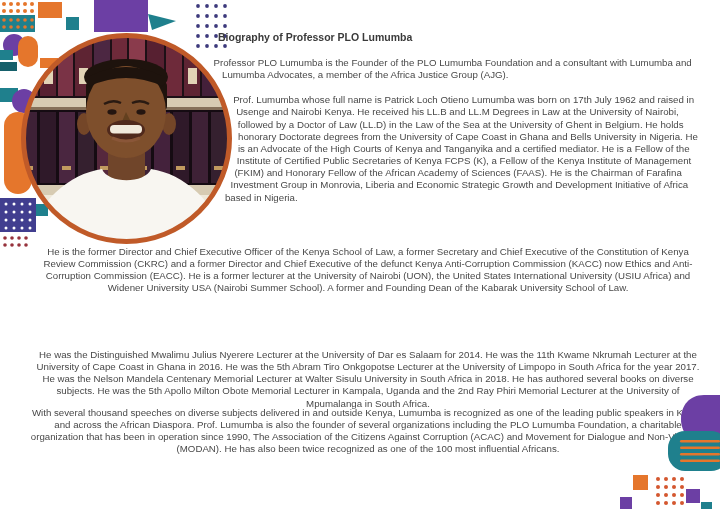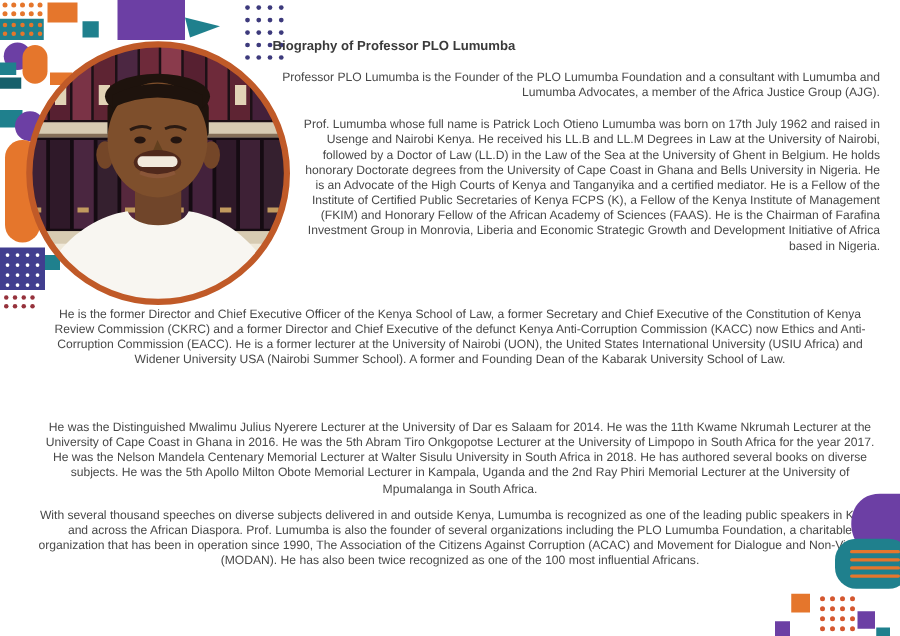--- a/index.html
+++ b/index.html
@@ -6,33 +6,33 @@
   .stage{
     position:relative;width:720px;height:509px;overflow:hidden;background:#ffffff;
     font-family:"Liberation Sans",sans-serif;color:#474747;
   }
   .page-title{
     position:absolute;left:218px;top:31px;
     font-size:10.5px;font-weight:bold;color:#3a3a3a;margin:0;
   }
   .intro{
     position:absolute;left:30px;top:57px;width:674px;
-    font-size:9.7px;line-height:12.15px;text-align:right;color:#484848;
+    font-size:9.7px;line-height:12.15px;text-align:left;color:#484848;
   }
   .intro p{margin:0 0 13px 0;}
   .circle-spacer{
     float:left;width:212px;height:190px;
     shape-outside:circle(112px at 96px 82px);
   }
   .body-par{
     position:absolute;left:30px;width:676px;margin:0;
     font-size:9.7px;line-height:12.15px;text-align:center;color:#484848;
   }
   #p3{top:246px}
-  #p4{top:337px}
+  #p4{top:349px}
   #p5{top:407px}
   .photo{position:absolute;left:20px;top:32px;width:213px;height:213px;}
   .deco-tl{position:absolute;left:0;top:0;}
   .deco-br{position:absolute;right:0;bottom:0;}
 </style>
 </head>
 <body>
 
 <div class="stage">
 

